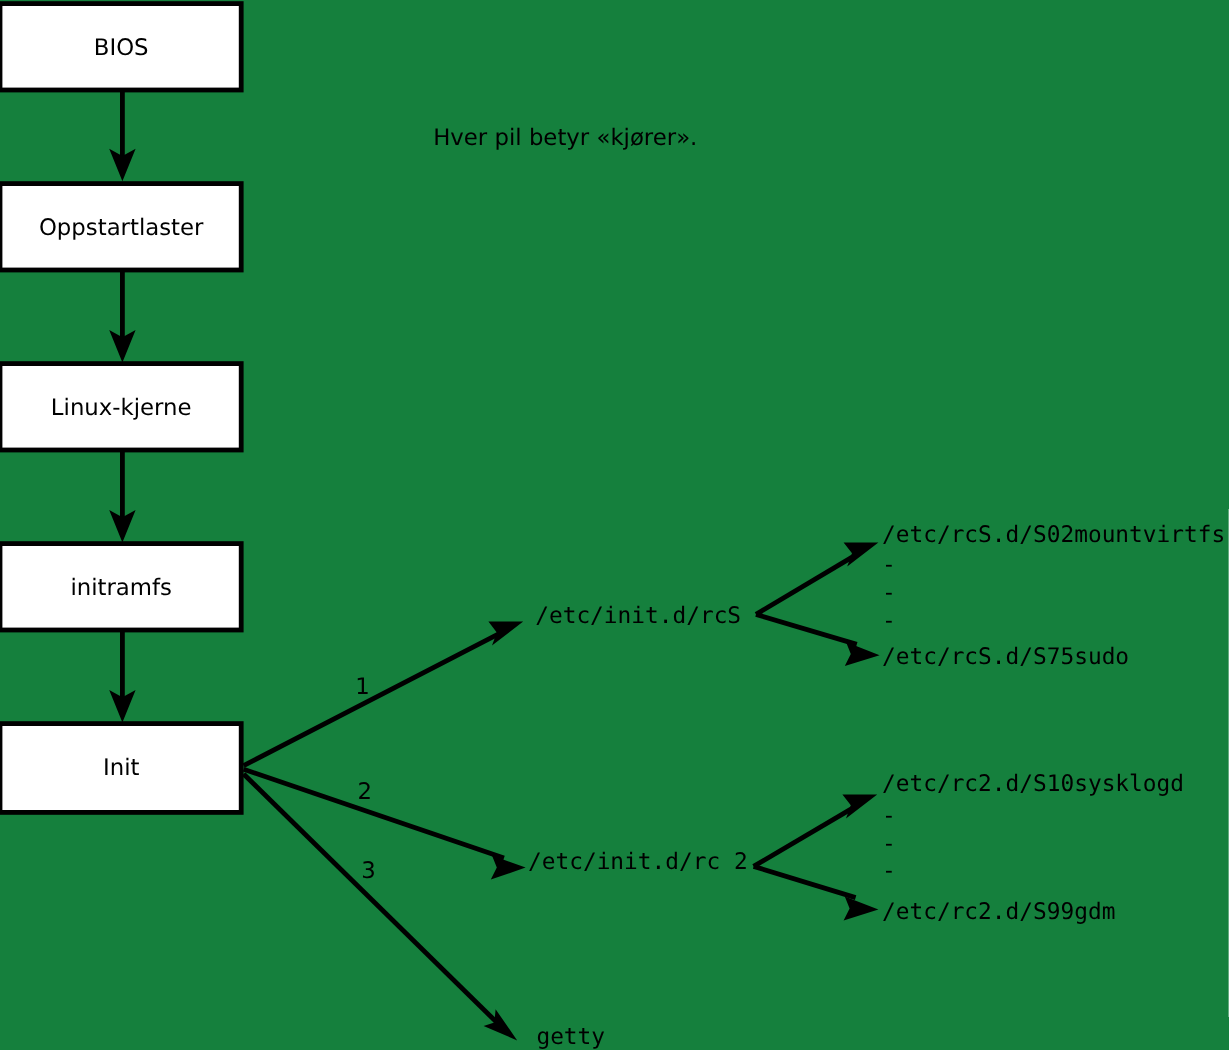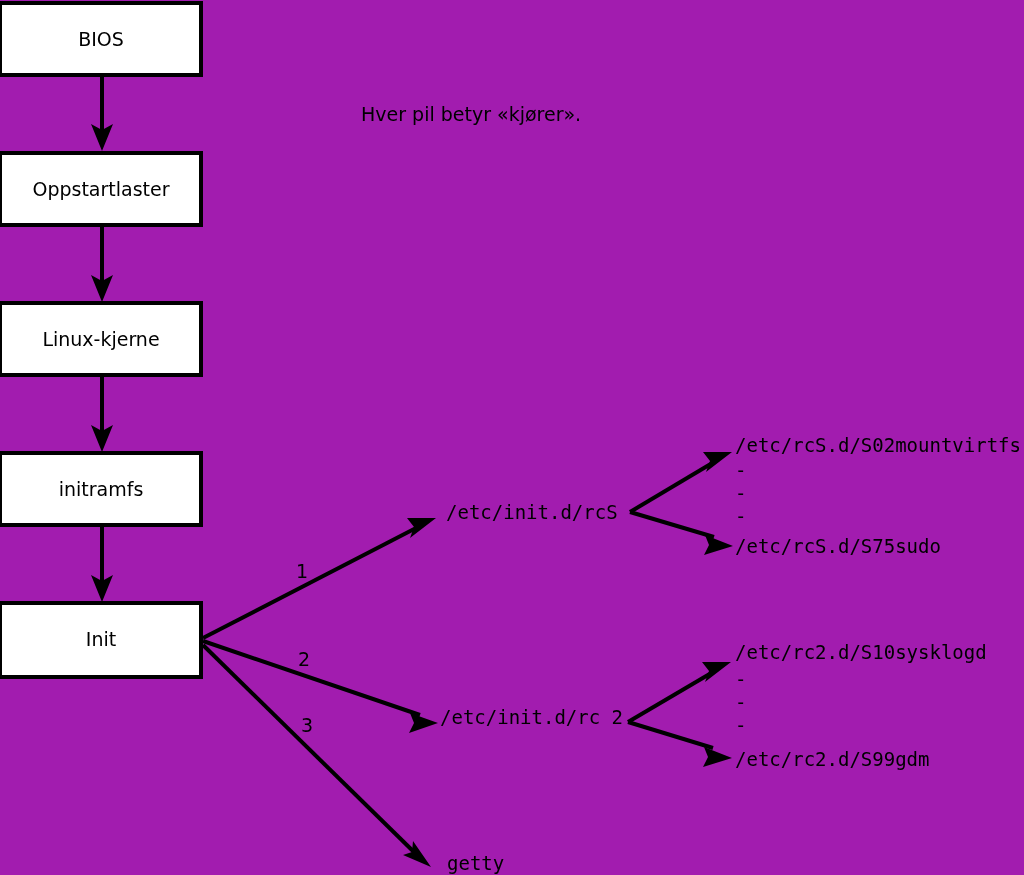--- a/index.html
+++ b/index.html
@@ -4,21 +4,21 @@
 <style>
   html, body {
     margin: 0;
     padding: 0;
     background: #ffffff;
   }
   #canvas {
     position: relative;
     width: 1024px;
     height: 875px;
-    background: #a21caf;
+    background: #15803d;
     overflow: hidden;
     font-family: "DejaVu Sans", sans-serif;
   }
   #diagram-svg {
     position: absolute;
     left: 0;
     top: 0;
     width: 1024px;
     height: 875px;
   }

